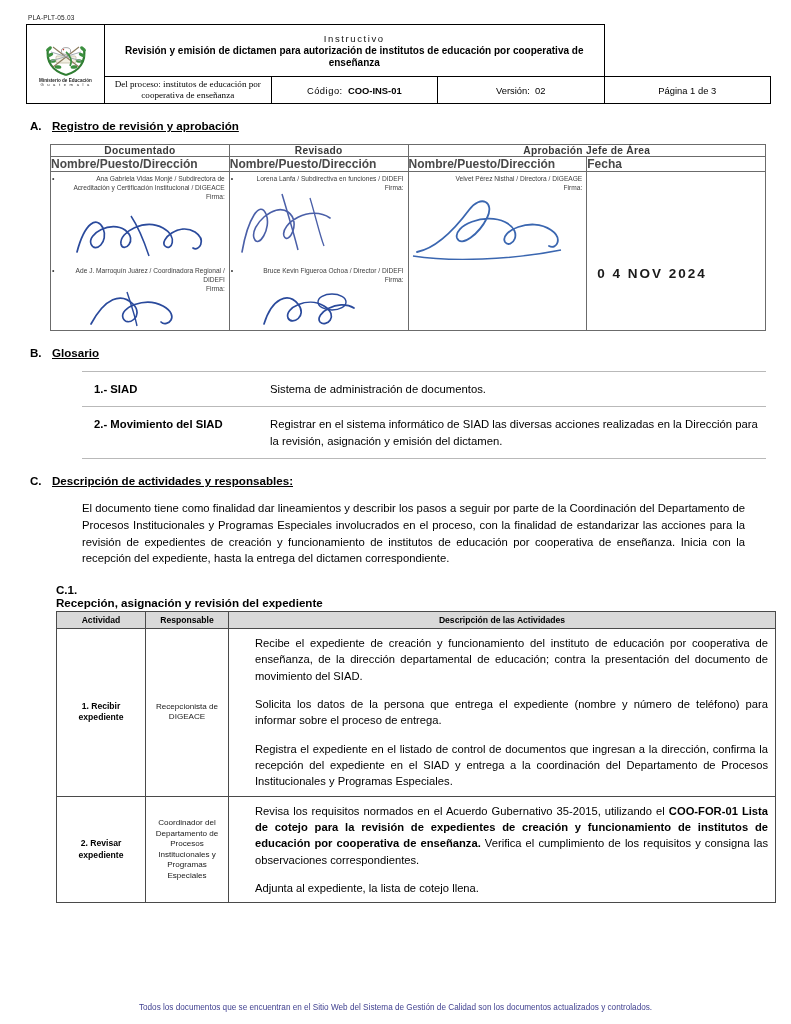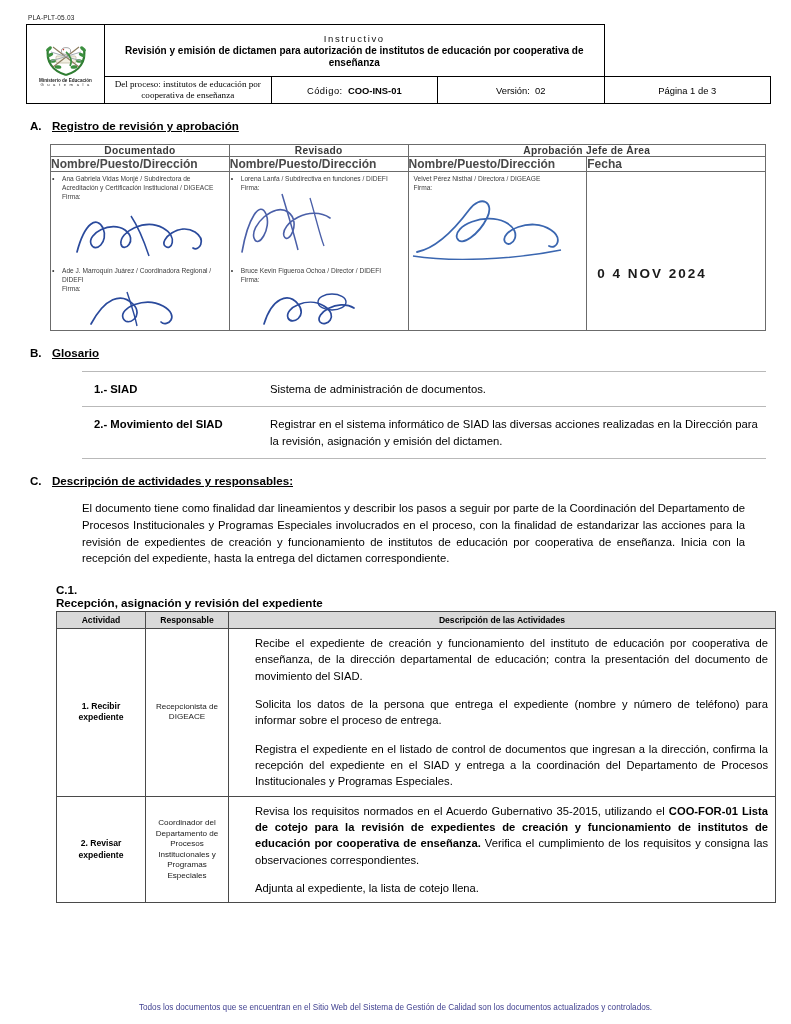--- a/index.html
+++ b/index.html
@@ -119,21 +119,21 @@
     letter-spacing: 0.3px;
   }
   .sig-h2 {
     text-align: left;
     font-size: 12px;
     font-weight: bold;
     color: #4a4a4a;
     padding: 1px 0 2px 0;
     border-top: 1px solid #9a9a9a;
   }
-  .sig-body { height: 158px; position: relative; }
+  .sig-body { height: 158px; position: relative; text-align: right; }
   .sig-entry {
     font-size: 6.6px;
     color: #3c3c3c;
     line-height: 1.35;
     padding: 3px 4px 0 5px;
     position: relative;
   }
   .sig-entry .bullet { position:absolute; left:1px; top:2px; font-size:7px; }
   .sig-entry .etxt { display:block; padding-left: 6px; }
   .firma { display:block; padding-left: 6px; }

